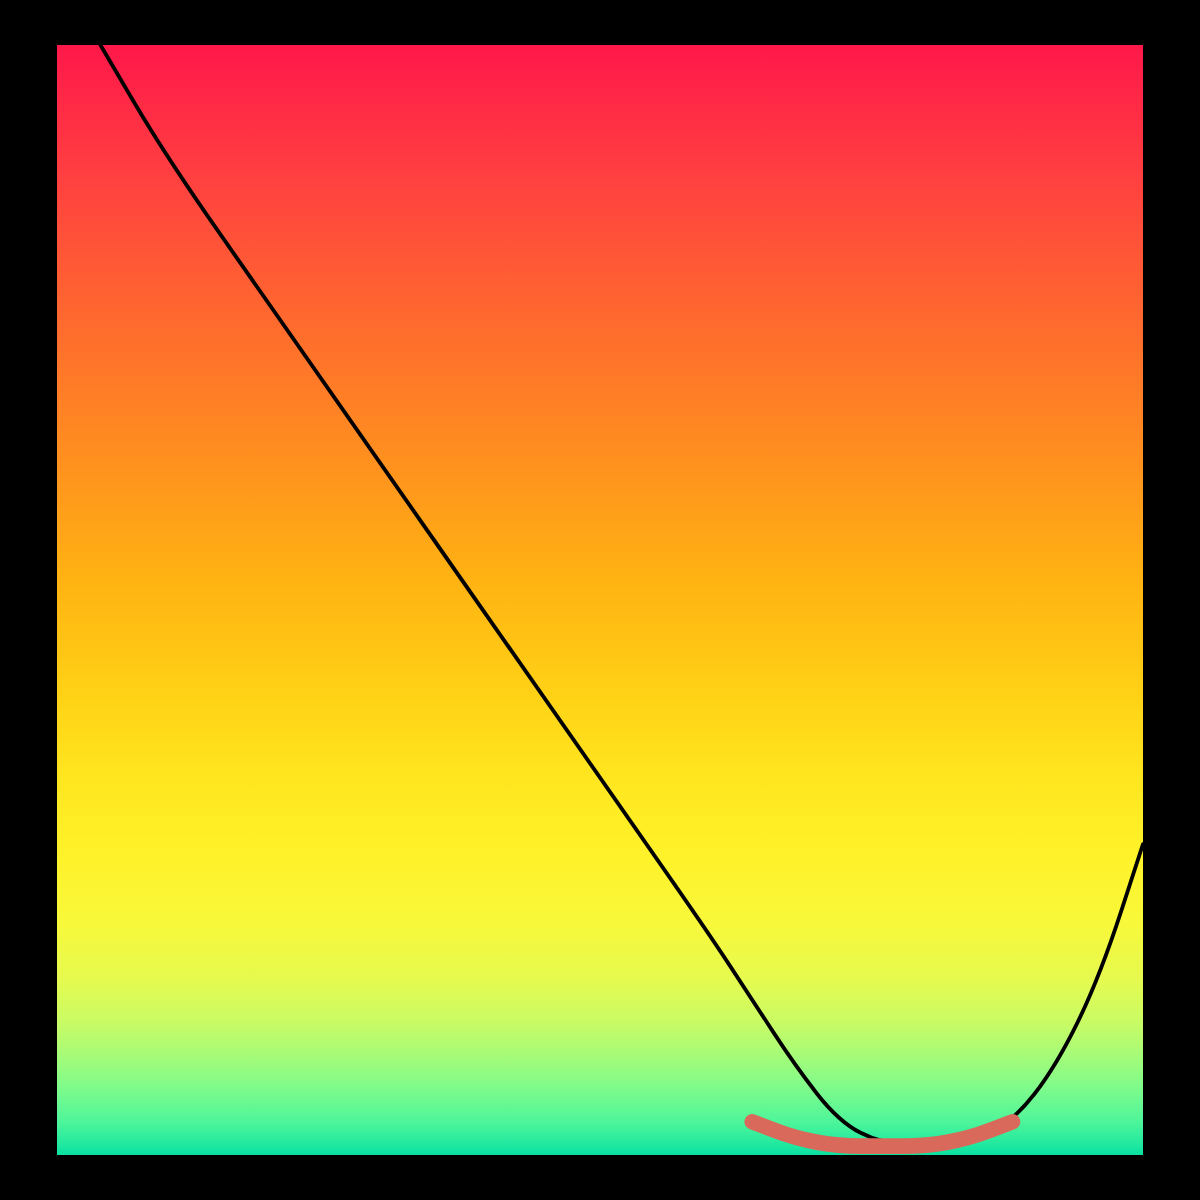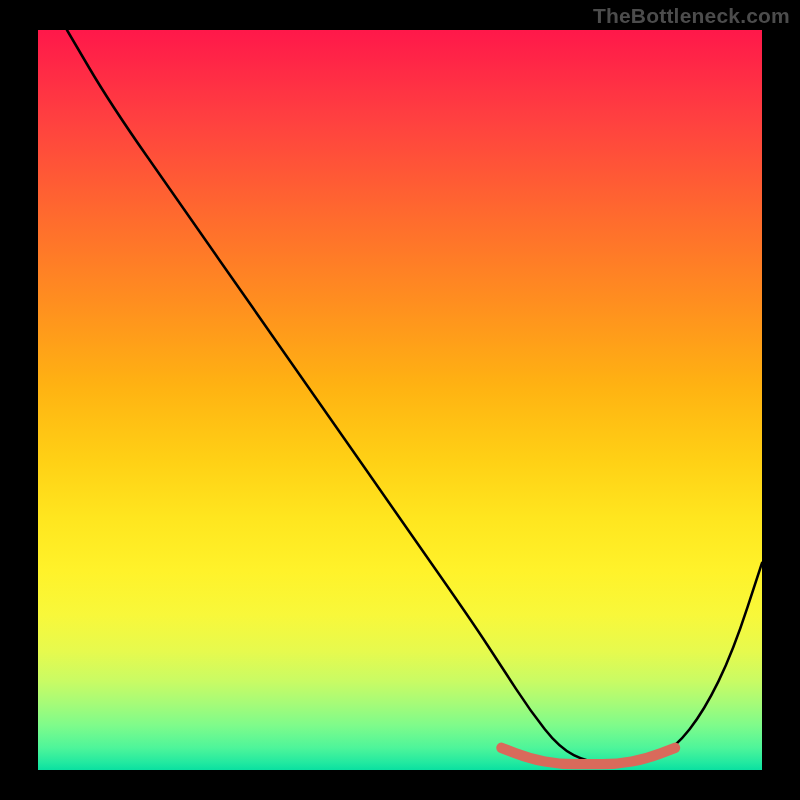--- a/index.html
+++ b/index.html
@@ -56,21 +56,20 @@
   .plot-area svg {
     display: block;
     width: 100%;
     height: 100%;
   }
 </style>
 </head>
 <body>
 
 <div class="frame">
-  <div class="watermark">TheBottleneck.com</div>
 
   <div class="plot-area">
     <svg viewBox="0 0 100 100" preserveAspectRatio="none">
       <path id="main-curve" fill="none" stroke-width="0.35" stroke-linecap="round" stroke-linejoin="round" d="M 4.00 0.00 Q 4.00 0.00 7.00 5.00 Q 10.00 10.00 15.00 17.00 Q 20.00 24.00 25.00 31.00 Q 30.00 38.00 35.00 45.00 Q 40.00 52.00 45.00 59.00 Q 50.00 66.00 55.00 73.00 Q 60.00 80.00 62.00 83.00 Q 64.00 86.00 66.00 89.00 Q 68.00 92.00 70.00 94.50 Q 72.00 97.00 74.00 98.00 Q 76.00 99.00 78.00 99.00 Q 80.00 99.00 82.00 99.00 Q 84.00 99.00 86.00 98.00 Q 88.00 97.00 90.00 94.50 Q 92.00 92.00 94.00 88.00 Q 96.00 84.00 98.00 78.00 T 100.00 72.00" stroke="#000000"></path>
       <path id="highlight-curve" fill="none" stroke-width="1.4" stroke-linecap="round" stroke-linejoin="round" d="M 64.00 97.00 Q 64.00 97.00 66.00 97.75 Q 68.00 98.50 70.00 98.85 Q 72.00 99.20 74.00 99.20 Q 76.00 99.20 78.00 99.20 Q 80.00 99.20 82.00 98.85 Q 84.00 98.50 86.00 97.75 T 88.00 97.00" stroke="#d96a5b"></path>
     </svg>
   </div>
 </div>
 
 </body></html>

